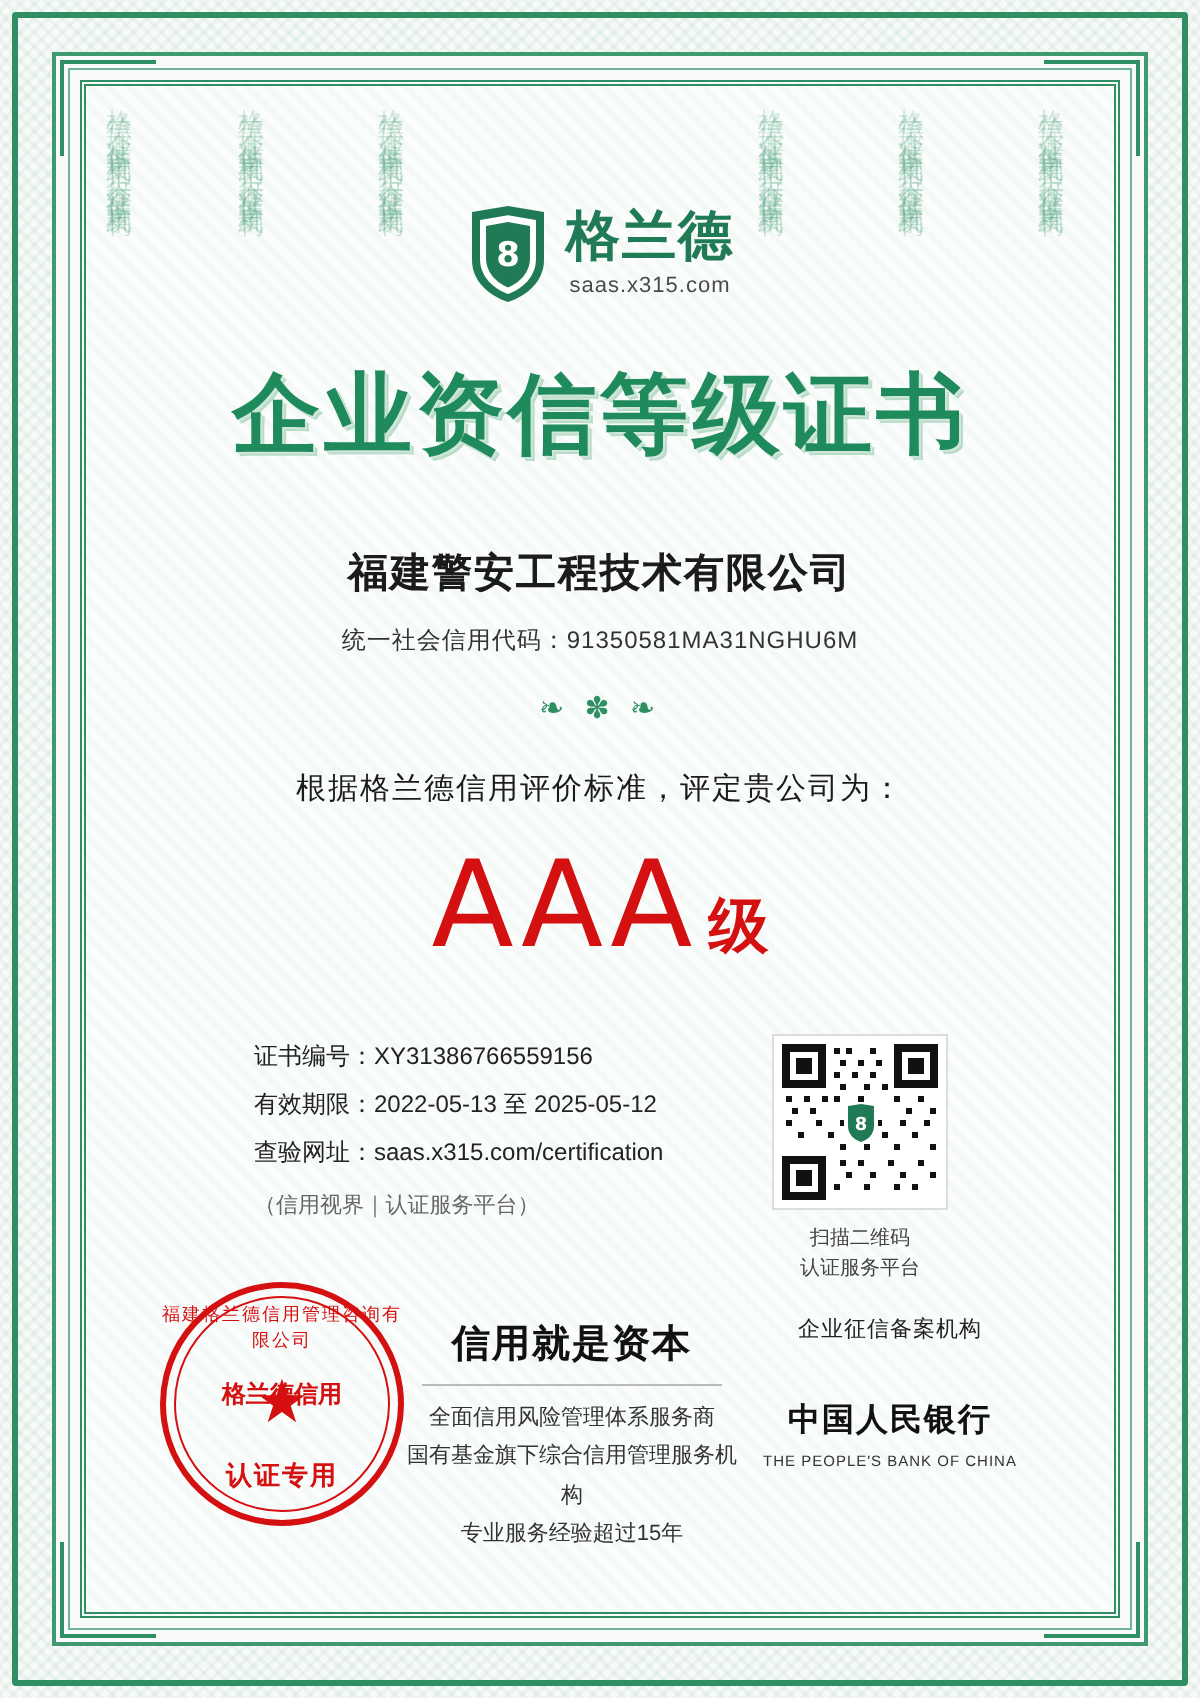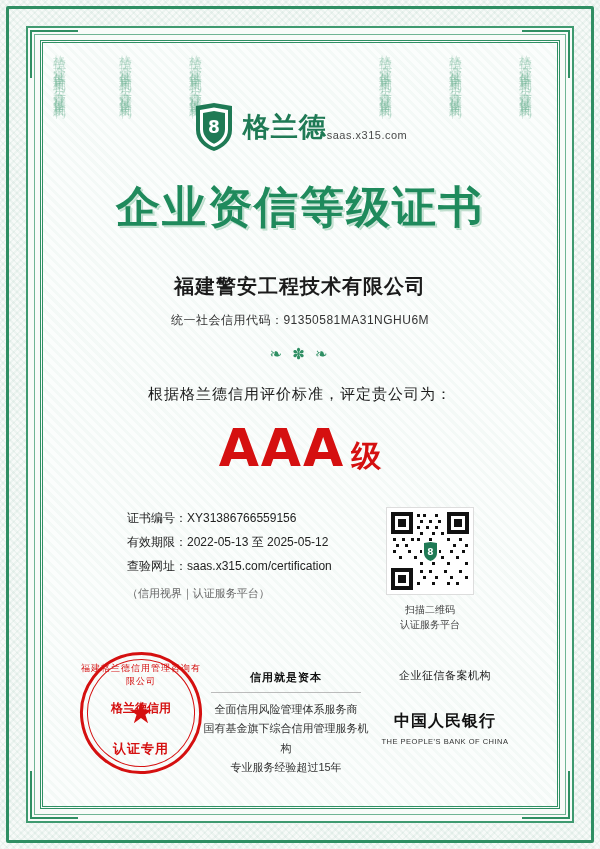--- a/index.html
+++ b/index.html
@@ -55,21 +55,21 @@
     position:absolute;inset:46px;
     display:flex;flex-direction:column;align-items:center;
   }
   
   .logo-row{
     margin-top:56px;display:flex;align-items:center;gap:8px;
   }
   .shield{
     width:42px;height:50px;position:relative;
   }
-  .logo-text{display:flex;flex-direction:row;align-items:flex-end;}
+  .logo-text{display:flex;flex-direction:column;align-items:center;}
   .logo-name{
     font-size:27px;font-weight:bold;color:#1f7a55;letter-spacing:1px;line-height:1;
   }
   .logo-url{
     font-size:11px;color:#4a4a4a;letter-spacing:0.5px;margin-top:5px;
   }
   
   .title{
     margin-top:26px;
     font-family:"DejaVu Sans", sans-serif;
@@ -88,21 +88,21 @@
     margin-top:16px;font-size:15px;color:#2f8f63;letter-spacing:3px;
   }
   .standard{
     margin-top:22px;font-size:15px;color:#1b1b1b;letter-spacing:1px;
   }
   .grade{
     margin-top:14px;display:flex;align-items:baseline;gap:6px;
   }
   .grade-aaa{
     font-family:"DejaVu Sans", sans-serif;
-    font-size:52px;font-weight:bold;color:#d51010;letter-spacing:2px;
+    font-size:60px;font-weight:normal;color:#d51010;letter-spacing:2px;
   }
   .grade-suffix{
     font-size:30px;font-weight:bold;color:#d51010;
   }
   
   .info-block{
     margin-top:28px;width:100%;display:flex;justify-content:center;gap:30px;
     align-items:flex-start;
   }
   .info-lines{font-size:12px;color:#222;line-height:2.0;min-width:230px;}
@@ -145,21 +145,21 @@
     position:absolute;left:0;right:0;bottom:16px;text-align:center;
     color:#d51010;font-size:13px;font-weight:bold;letter-spacing:1px;
   }
   .seal-star{
     position:absolute;left:50%;top:50%;transform:translate(-50%,-50%);
     color:#d51010;font-size:30px;line-height:1;
   }
   .footer-mid{
     text-align:center;margin-top:8px;flex:1;
   }
-  .fm-title{font-size:11px;font-weight:bold;color:#111;letter-spacing:1px;}
+  .fm-title{font-size:19px;font-weight:bold;color:#111;letter-spacing:1px;}
   .fm-rule{width:150px;height:1px;background:#bbb;margin:7px auto;}
   .fm-line{font-size:11px;color:#333;line-height:1.75;}
   .footer-right{text-align:center;margin-top:6px;width:150px;}
   .fr-title{font-size:11px;color:#222;letter-spacing:0.5px;}
   .fr-bank{margin-top:28px;font-size:16px;font-weight:bold;color:#111;letter-spacing:1px;}
   .fr-bank-en{margin-top:5px;font-size:7.5px;color:#333;letter-spacing:0.5px;}
   .corner{
     position:absolute;width:46px;height:46px;border:2px solid #2f8f63;
   }
   .c-tl{top:30px;left:30px;border-right:none;border-bottom:none;}

